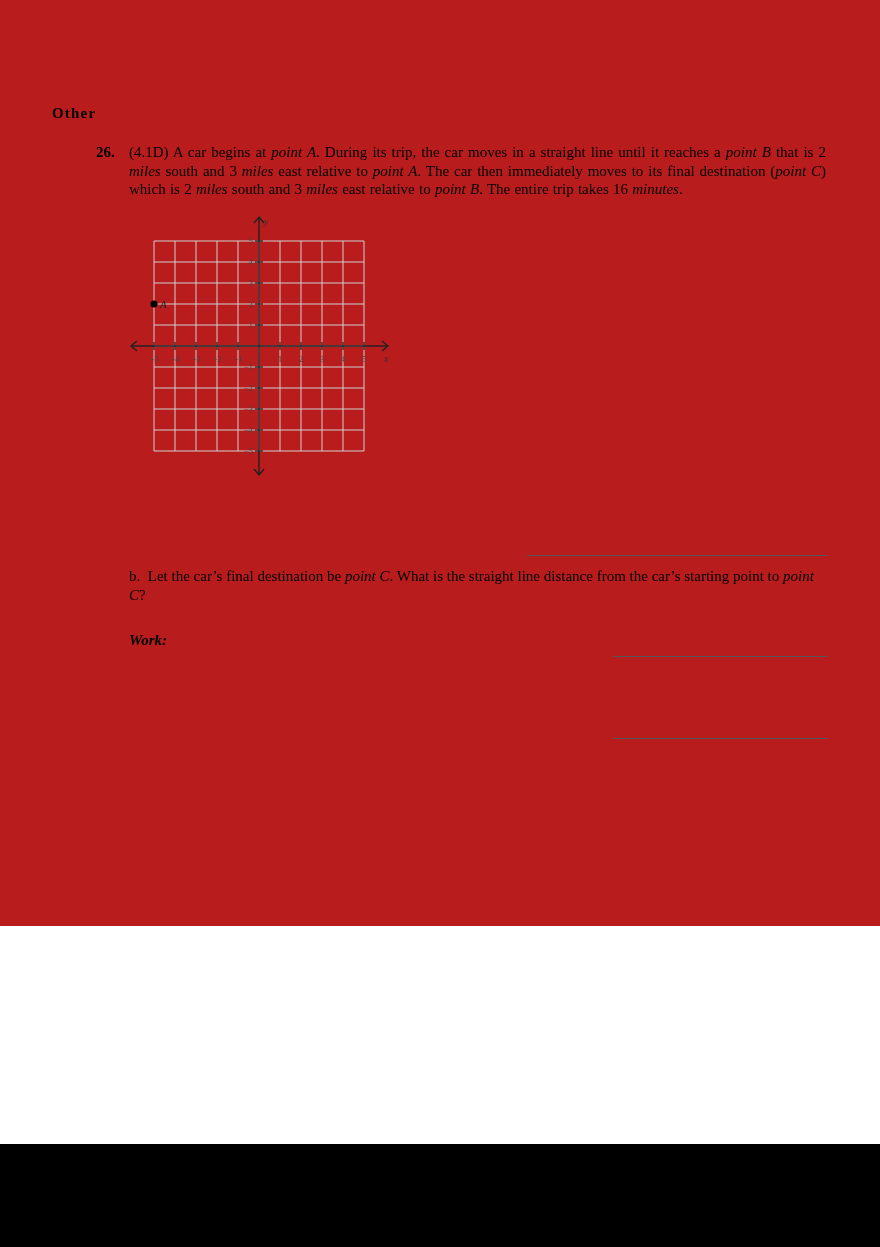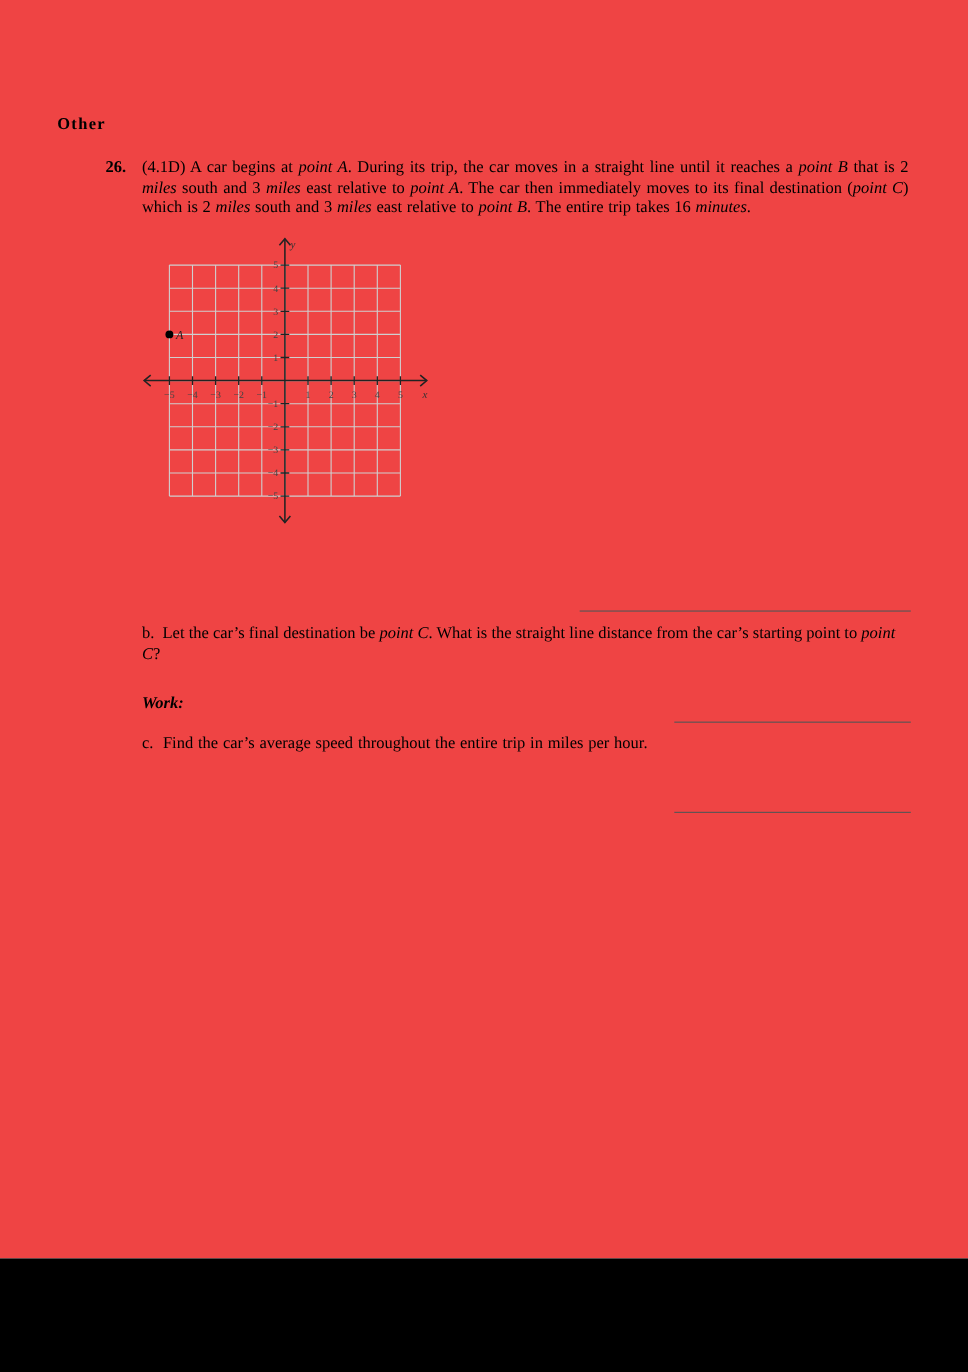--- a/index.html
+++ b/index.html
@@ -12,22 +12,22 @@
       height: 1247px;
       position: relative;
       overflow: hidden;
       font-family: "Liberation Serif", "DejaVu Serif", serif;
       color: #000;
     }
     .page {
       position: absolute;
       left: 0; top: 0;
       width: 880px;
-      height: 1144px;
-      background: #ef4444;
+      height: 926px;
+      background: #b91c1c;
     }
     .bottom-band {
       position: absolute;
       left: 0;
       top: 1144px;
       width: 880px;
       height: 103px;
       background: #000;
     }
     .section-heading {
@@ -194,20 +194,17 @@
   </svg>
 
   <div class="answer-line line-a"></div>
 
   <div class="sub sub-b">
     <span>b.</span>&nbsp;&nbsp;<span>Let the car’s final destination be </span><i>point C</i><span>. What is the straight line distance from the car’s starting point to </span><i>point C</i><span>?</span>
   </div>
   <div class="work-label">Work:</div>
   <div class="answer-line line-b"></div>
 
-  <div class="sub sub-c">
-    <span>c.</span>&nbsp;&nbsp;<span>Find the car’s average speed throughout the entire trip in miles per hour.</span>
-  </div>
   <div class="answer-line line-c"></div>
 
 </div>
 
 <div class="bottom-band"></div>
 
 </body></html>

